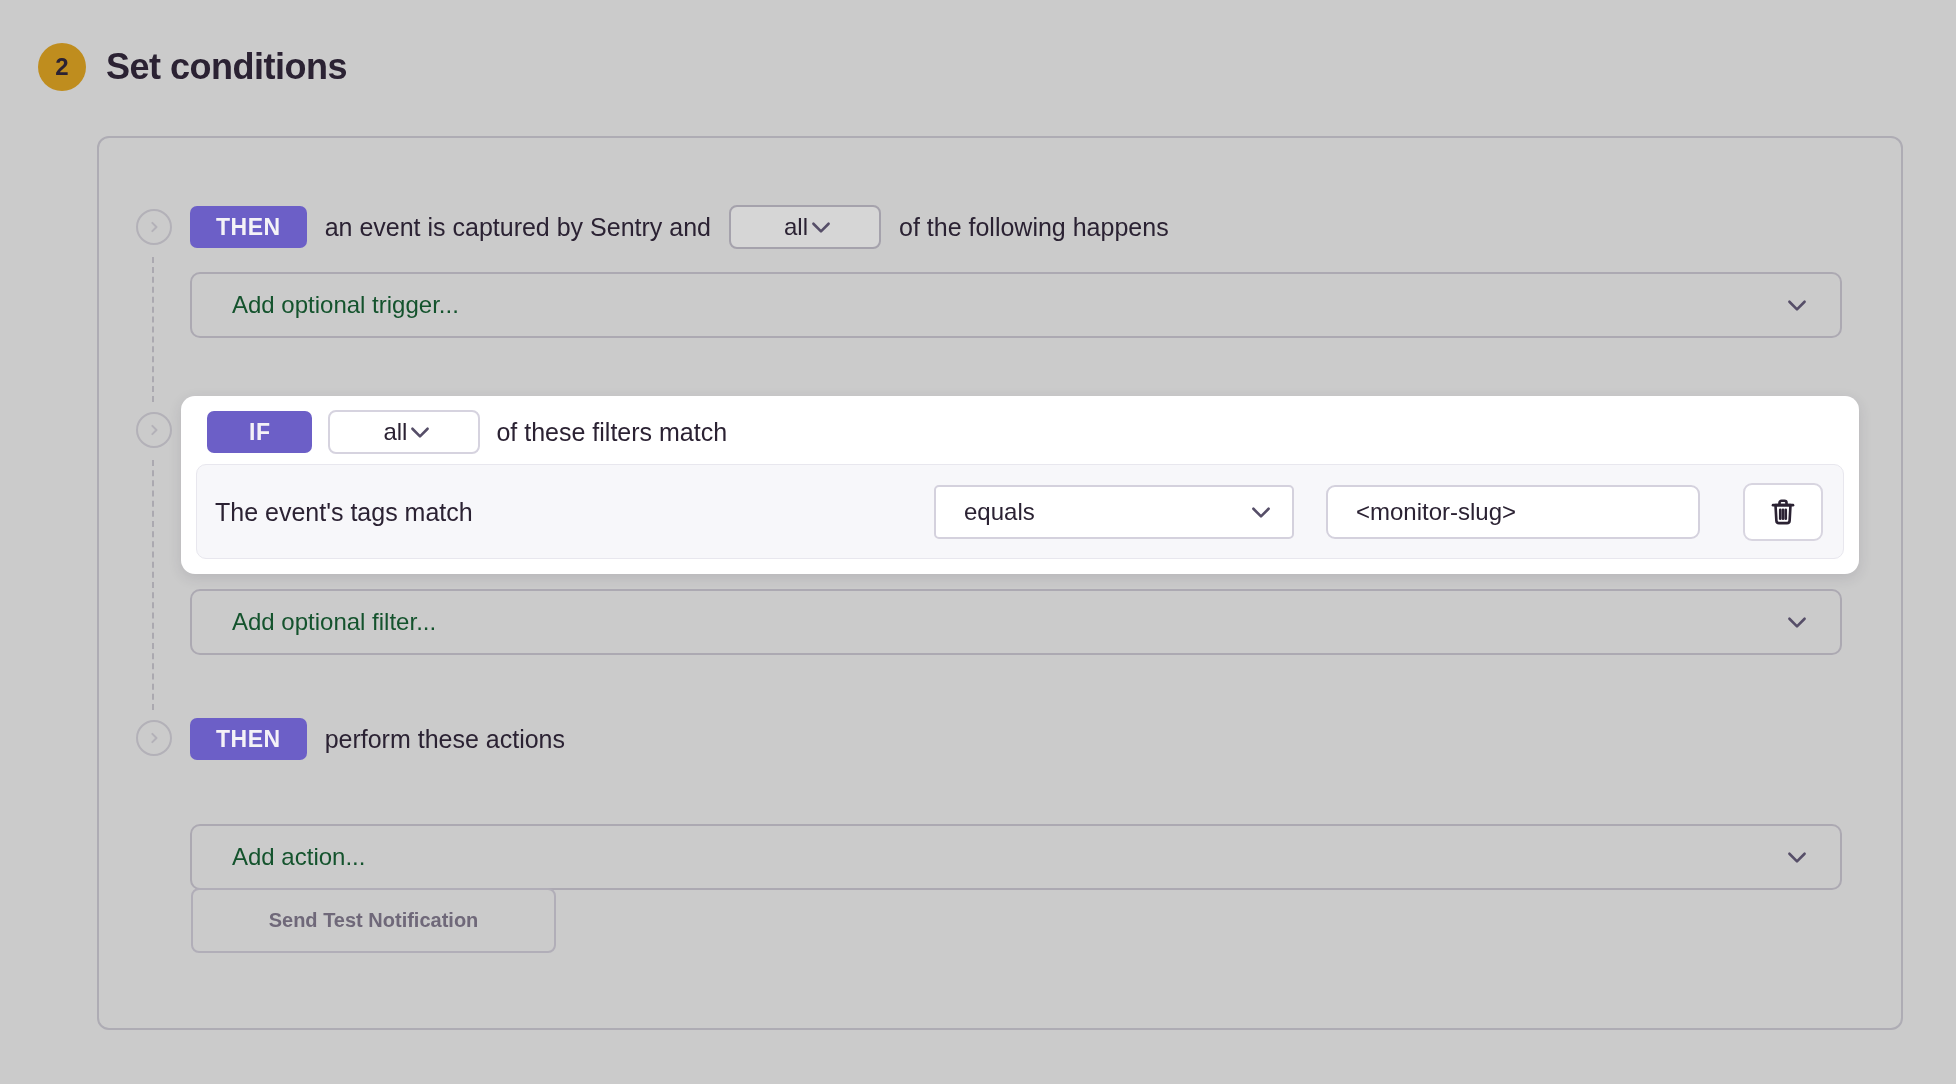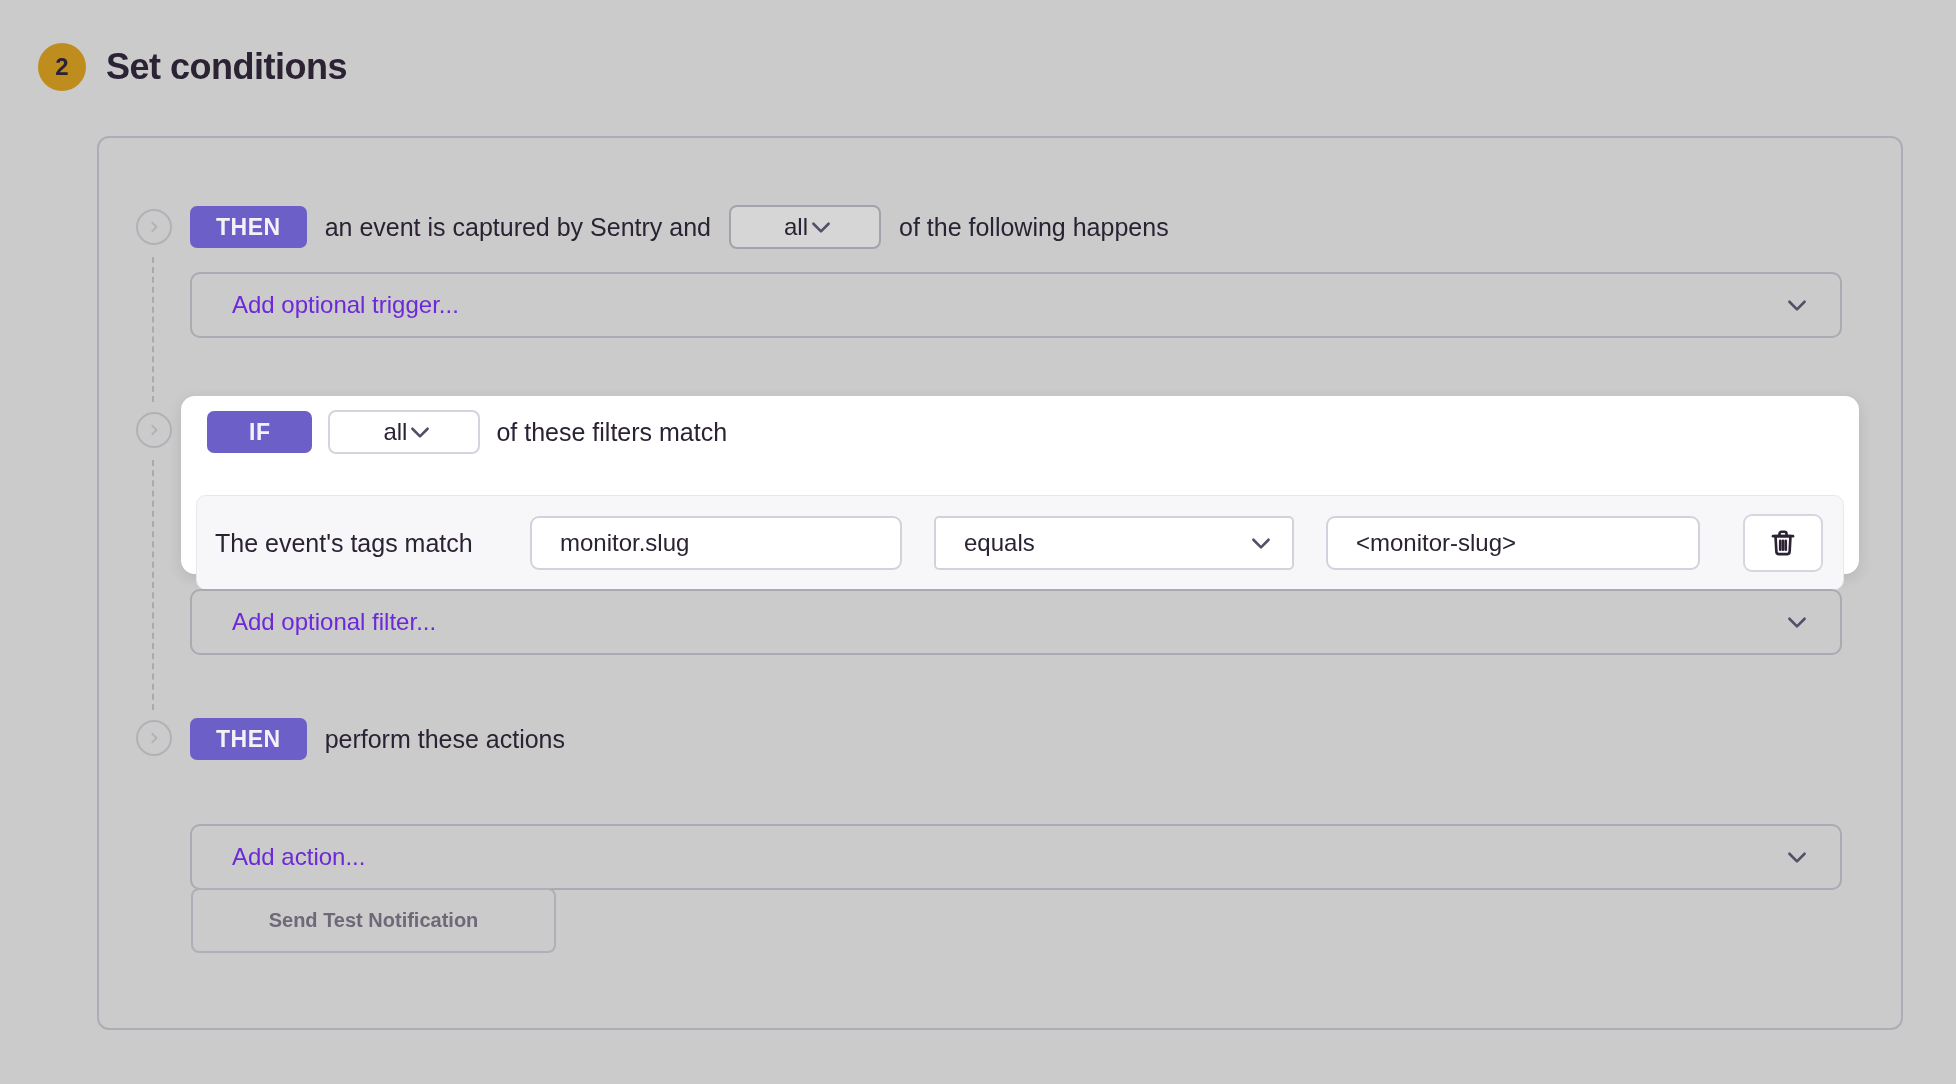--- a/index.html
+++ b/index.html
@@ -59,39 +59,39 @@
     padding:0 14px 0 22px; font-size:24px; color:#2b2233; cursor:pointer;
   }
   .mini-select.on-gray { border:2px solid #a5a2ac; background:rgba(255,255,255,0.22); }
   .mini-select.on-white { border:2px solid #d6d3df; background:#ffffff; }
   .chev { width:26px; height:26px; color:#564e68; flex:0 0 auto; }
 
   .big-select {
     position:absolute; left:190px; width:1652px; height:66px;
     border:2px solid #aca9b2; border-radius:10px;
     display:flex; align-items:center; justify-content:space-between;
-    padding:0 30px 0 40px; font-size:24px; color:#6d28d9; cursor:pointer;
+    padding:0 30px 0 40px; font-size:24px; color:#14532d; cursor:pointer;
     background:transparent;
   }
   .sel-trigger { top:272px; }
   .sel-filter  { top:589px; }
   .sel-action  { top:824px;text-align:center; }
 
   
   .if-card {
     position:absolute; left:181px; top:396px; width:1678px; height:178px;
     background:#ffffff; border-radius:14px;
     box-shadow:0 4px 14px rgba(40,35,60,0.12);
   }
   .if-row { position:absolute; left:14px; top:14px; display:flex; align-items:center; gap:16px; height:44px; font-size:25px;padding-left:12px; }
   .if-row .badge { padding:0 42px; }
 
   .filter-panel {
     position:absolute; left:15px; top:68px; width:1648px; height:95px;
-    background:#f7f7fa; border:1px solid #e8e7ee; border-radius:10px;margin-top:31px;
+    background:#f7f7fa; border:1px solid #e8e7ee; border-radius:10px;
   }
   .filter-label { position:absolute; left:18px; top:0; height:95px; display:flex; align-items:center; font-size:25px; color:#2b2233; }
   .filter-input {
     position:absolute; top:20px; height:54px;
     background:#ffffff; border:2px solid #d4d1dd; border-radius:9px;
     font-family:"Liberation Sans", sans-serif; font-size:24px; color:#2b2233;
     padding:0 20px 0 28px; outline:none;
   }
   .input-key   { left:333px; width:372px; }
   .input-value { left:1129px; width:374px; }
@@ -174,21 +174,20 @@
       <span>all</span>
       <svg class="chev" viewBox="0 0 24 24" fill="none" stroke="currentColor" stroke-width="2.4" stroke-linecap="round" stroke-linejoin="round">
           <path d="M5 9l7 7 7-7"></path>
         </svg>
     </div>
     <span>of these filters match</span>
   </div>
 
   <div class="filter-panel">
     <div class="filter-label">The event's tags match</div>
-    <input class="filter-input input-key" type="text" value="monitor.slug" style="">
     <div class="filter-op">
       <span>equals</span>
       <svg class="chev" viewBox="0 0 24 24" fill="none" stroke="currentColor" stroke-width="2.4" stroke-linecap="round" stroke-linejoin="round">
           <path d="M5 9l7 7 7-7"></path>
         </svg>
     </div>
     <input class="filter-input input-value" type="text" value="&lt;monitor-slug&gt;" style="">
     <div class="trash-btn">
       <svg viewBox="0 0 24 24" fill="none" stroke="currentColor" stroke-width="2.1" stroke-linecap="round" stroke-linejoin="round">
         <path d="M4 6.5h16"></path>

